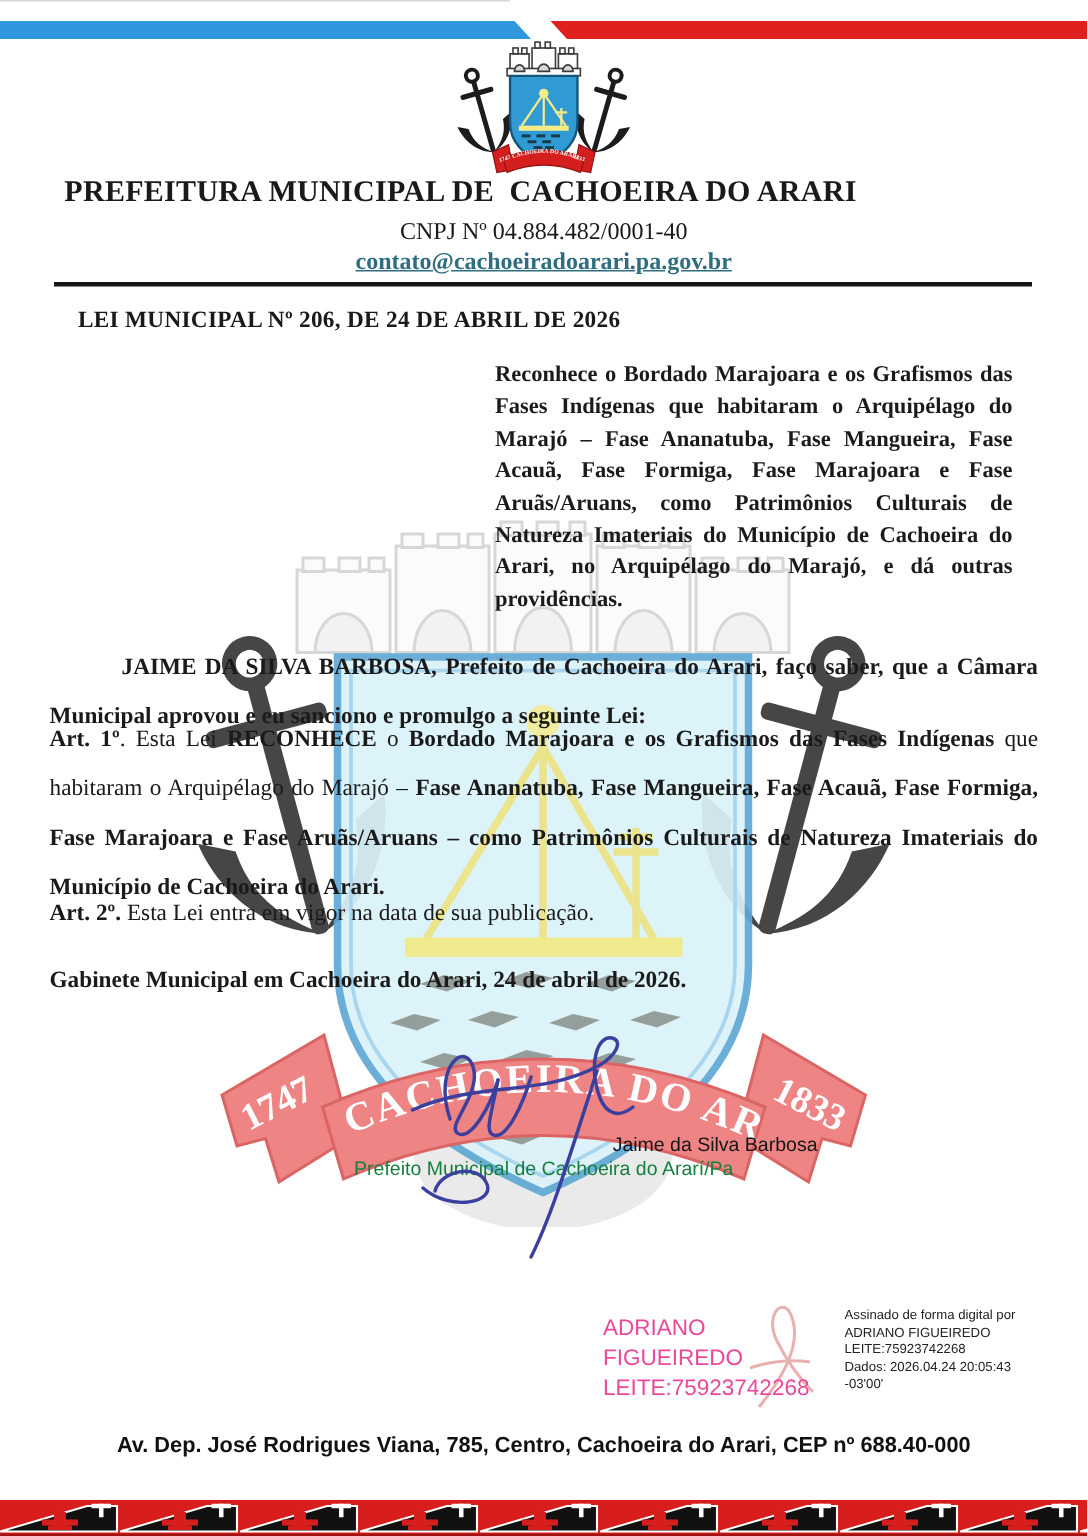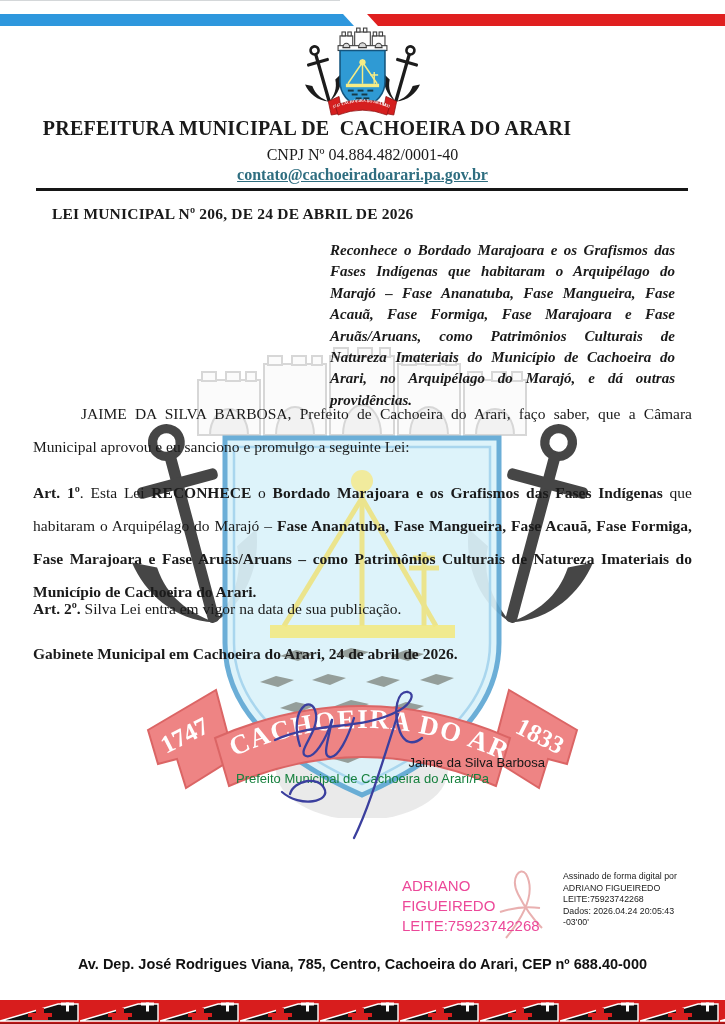--- a/index.html
+++ b/index.html
@@ -10,24 +10,24 @@
   
   .doc-title{top:117px;left:0;width:614px;text-align:center;font-weight:bold;font-size:20px;
              letter-spacing:.2px;white-space:pre;}
   .cnpj{top:146px;left:0;width:725px;text-align:center;font-size:16px;}
   .email-row{top:166px;left:0;width:725px;text-align:center;font-size:16px;}
   .email-row a{color:#2f6e80;font-weight:bold;text-decoration:underline;}
   .hr-rule{top:188px;left:36px;width:652px;height:2.5px;background:#161616;}
   .lei-heading{top:205px;left:52px;font-weight:bold;font-size:15.5px;letter-spacing:.2px;}
   
   .ementa{top:240px;left:330px;width:345px;font-weight:bold;font-size:15px;line-height:21.4px;
-          text-align:justify;font-style:italic;}
+          text-align:justify;}
   
   .para{left:33px;width:659px;font-size:15.5px;line-height:33px;text-align:justify;}
-  .preamble{top:397px;text-indent:48px;font-weight:normal;}
+  .preamble{top:428px;text-indent:48px;font-weight:bold;}
   .art1{top:476px;}
   .art2{top:592px;}
   .closing{top:645px;left:33px;width:640px;text-align:left;font-weight:bold;font-size:15.5px;}
   
   .sig-name{top:755px;left:180px;width:365px;text-align:right;
             font-family:"Liberation Sans", sans-serif;font-size:13px;color:#161616;}
   .sig-role{top:771px;left:180px;width:365px;text-align:center;
             font-family:"Liberation Sans", sans-serif;font-size:13px;color:#15803d;}
   
   .dsig-subject{top:876px;left:402px;width:135px;font-family:"Liberation Sans", sans-serif;
@@ -223,21 +223,21 @@
     <a href="#">contato@cachoeiradoarari.pa.gov.br</a>
   </div>
   <div class="abs z1 hr-rule"></div>
 
   <div class="abs z1 lei-heading">LEI MUNICIPAL Nº 206, DE 24 DE ABRIL DE 2026</div>
 
   <div class="abs z1 ementa">Reconhece o Bordado Marajoara e os Grafismos das Fases Indígenas que habitaram o Arquipélago do Marajó – Fase Ananatuba, Fase Mangueira, Fase Acauã, Fase Formiga, Fase Marajoara e Fase Aruãs/Aruans, como Patrimônios Culturais de Natureza Imateriais do Município de Cachoeira do Arari, no Arquipélago do Marajó, e dá outras providências.</div>
 
   <div class="abs z1 para preamble">JAIME DA SILVA BARBOSA, Prefeito de Cachoeira do Arari, faço saber, que a Câmara Municipal aprovou e eu sanciono e promulgo a seguinte Lei:</div>
   <div class="abs z1 para art1"><span style="font-weight: bold;">Art. 1º</span><span>. Esta Lei </span><span style="font-weight: bold;">RECONHECE</span><span> o </span><span style="font-weight: bold;">Bordado Marajoara e os Grafismos das Fases Indígenas</span><span> que habitaram o Arquipélago do Marajó – </span><span style="font-weight: bold;">Fase Ananatuba, Fase Mangueira, Fase Acauã, Fase Formiga, Fase Marajoara e Fase Aruãs/Aruans – como Patrimônios Culturais de Natureza Imateriais do Município de Cachoeira do Arari.</span></div>
-  <div class="abs z1 para art2"><span style="font-weight: bold;">Art. 2º. </span><span>Silva Lei entra em vigor na data de sua publicação.</span></div>
+  <div class="abs z1 para art2"><span style="font-weight: bold;">Art. 2º. </span><span>Esta Lei entra em vigor na data de sua publicação.</span></div>
   <div class="abs z1 closing">Gabinete Municipal em Cachoeira do Arari, 24 de abril de 2026.</div>
 
   <svg class="abs" style="top:680px;left:250px;z-index:3;" width="220" height="165" viewBox="0 0 220 165">
     <g fill="none" stroke="#3b3f9e" stroke-width="2.3" stroke-linecap="round">
       <path d="M50,66 C38,30 62,12 66,34 C69,52 46,72 56,76 C64,79 76,60 82,40"></path>
       <path d="M82,40 C78,62 72,76 80,77 C88,78 98,58 104,38"></path>
       <path d="M25,60 C70,40 110,52 150,30 C160,24 166,14 158,12 C148,10 142,30 150,52 C154,62 162,66 172,58"></path>
       <path d="M148,34 C130,90 118,130 104,158"></path>
       <path d="M32,112 C50,128 82,122 74,108 C68,96 44,100 40,114"></path>
     </g>

